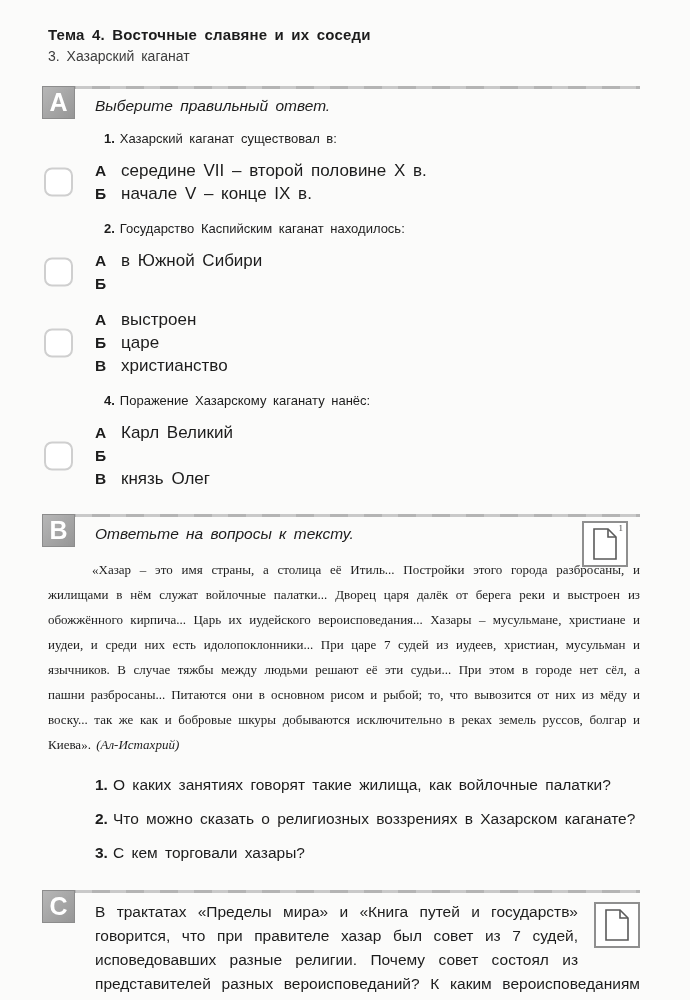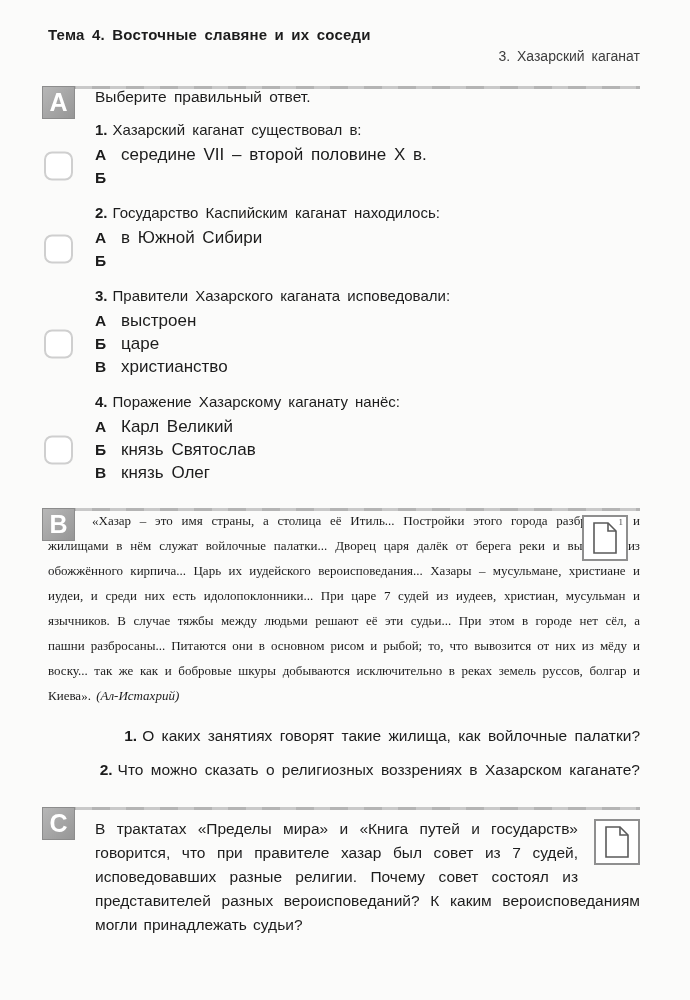--- a/index.html
+++ b/index.html
@@ -13,42 +13,42 @@
   .page {
     position:relative;
     width:670px; height:1000px;
     padding:26px 30px 0 42px;
     box-sizing:border-box;
     overflow:hidden;
   }
 
   
   .theme-title { font-weight:bold; font-size:15px; margin:0 0 0 6px; word-spacing:3px; letter-spacing:.2px; }
-  .subtopic   { font-size:14px; margin:5px 0 0 6px; color:#3d3d3d; word-spacing:3px;text-align:right; }
+  .subtopic   { font-size:14px; margin:5px 0 0 6px; color:#3d3d3d; word-spacing:3px; }
 
   
   .sec { position:relative; padding-left:53px; }
   .sec-rule {
     position:absolute; top:0; left:0; right:0; height:3px;
     background:repeating-linear-gradient(90deg,#c9c9c9 0 16px,#b4b4b4 16px 34px);
   }
   .badge {
     position:absolute; left:0; top:0;
     width:33px; height:33px; box-sizing:border-box;
     background:linear-gradient(135deg,#b7b7b7,#969696);
     border:1px solid #8c8c8c;
     color:#ffffff; font-weight:bold; font-size:25px;
     display:flex; align-items:center; justify-content:center;
   }
-  .instruction { margin:0; padding-top:2px; font-size:15.5px; word-spacing:3px; }
+  .instruction { margin:0; padding-top:11px; font-size:15.5px; word-spacing:3px;font-style:italic; }
 
   
   .sec-a { margin-top:22px; }
   .question { margin-top:13px; }
-  .stem { margin:0; font-size:15px; line-height:22px; word-spacing:3px; }
+  .stem { margin:9px; font-size:13px; line-height:22px; word-spacing:3px; }
   .qnum { font-weight:bold; margin-right:5px; }
   .options { position:relative; margin-top:2px; }
   .checkbox {
     position:absolute; left:-51px; top:50%; transform:translateY(-50%);
     width:29px; height:29px; box-sizing:border-box;
     border:2px solid #cfcfcf; border-radius:8px; background:#ffffff;
     cursor:pointer;
   }
   .opt { display:flex; line-height:23px; }
   .opt .letter { font-weight:bold; font-size:15.5px; flex:0 0 26px; }
@@ -70,21 +70,21 @@
   .sec-b { margin-top:24px; }
   .passage {
     margin:14px 0 0 -47px;
     font-family:"Liberation Serif", serif;
     font-size:13px; line-height:25px;
     text-align:justify; text-indent:44px;
     word-spacing:2px;
   }
   .passage-source { font-style:italic; }
   .bq { margin:12px 0 0 0; font-size:15.5px; line-height:22px; word-spacing:3px; }
-  .b-questions { margin-top:17px;text-align:right; }
+  .b-questions { margin-top:17px; }
 
   
   .sec-c { margin-top:26px; }
   .c-text {
     margin:0; padding-top:10px;
     font-size:15.5px; line-height:24px;
     text-align:justify; word-spacing:2px;
   }
   .c-sheet {
     float:right;
@@ -113,40 +113,40 @@
     <div class="question">
       <p class="stem"><span class="qnum">1.</span><span>Хазарский каганат существовал в:</span></p>
       <div class="options">
         <span class="checkbox"></span>
         <div class="opt">
             <span class="letter">А</span>
             <span class="otext">середине VII – второй половине X в.</span>
           </div>
         <div class="opt">
             <span class="letter">Б</span>
+            <span class="otext">начале V – конце IX в.</span>
           </div>
       </div>
     </div>
 
     <div class="question">
       <p class="stem"><span class="qnum">2.</span><span>Государство Каспийским каганат находилось:</span></p>
       <div class="options">
         <span class="checkbox"></span>
         <div class="opt">
             <span class="letter">А</span>
             <span class="otext">в Южной Сибири</span>
           </div>
         <div class="opt">
             <span class="letter">Б</span>
           </div>
       </div>
     </div>
 
     <div class="question">
-      <p class="stem"><span class="qnum">3.</span><span>Правители Хазарского каганата исповедовали:</span></p>
       <div class="options">
         <span class="checkbox"></span>
         <div class="opt">
             <span class="letter">А</span>
             <span class="otext">выстроен</span>
           </div>
         <div class="opt">
             <span class="letter">Б</span>
             <span class="otext">царе</span>
           </div>
@@ -160,48 +160,49 @@
     <div class="question">
       <p class="stem"><span class="qnum">4.</span><span>Поражение Хазарскому каганату нанёс:</span></p>
       <div class="options">
         <span class="checkbox"></span>
         <div class="opt">
             <span class="letter">А</span>
             <span class="otext">Карл Великий</span>
           </div>
         <div class="opt">
             <span class="letter">Б</span>
-            <span class="otext">князь Святослав</span>
           </div>
         <div class="opt">
             <span class="letter">В</span>
             <span class="otext">князь Олег</span>
           </div>
       </div>
     </div>
   </section>
 
   <section class="sec sec-b">
     <div class="sec-rule"></div>
     <div class="badge">В</div>
 
+    <p class="instruction">Ответьте на вопросы к тексту.</p>
 
     <div class="sheet-box">
       <svg width="26" height="32" viewBox="0 0 26 32">
         <path d="M2 1 L16 1 L24 9 L24 31 L2 31 Z" fill="#ffffff" stroke="#5a5a5a" stroke-width="1.6"></path>
         <path d="M16 1 L16 9 L24 9" fill="none" stroke="#5a5a5a" stroke-width="1.6"></path>
       </svg>
       <sup>1</sup>
     </div>
 
     <p class="passage"><span>«Хазар – это имя страны, а столица её Итиль... Постройки этого города разбросаны, и жилищами в нём служат войлочные палатки... Дворец царя далёк от берега реки и выстроен из обожжённого кирпича... Царь их иудейского вероисповедания... Хазары – мусульмане, христиане и иудеи, и среди них есть идолопоклонники... При царе 7 судей из иудеев, христиан, мусульман и язычников. В случае тяжбы между людьми решают её эти судьи... При этом в городе нет сёл, а пашни разбросаны... Питаются они в основном рисом и рыбой; то, что вывозится от них из мёду и воску... так же как и бобровые шкуры добываются исключительно в реках земель руссов, болгар и Киева».</span> <span class="passage-source">(Ал-Истахрий)</span></p>
 
     <div class="b-questions">
       <p class="bq"><span class="qnum">1.</span><span>О каких занятиях говорят такие жилища, как войлочные палатки?</span></p>
       <p class="bq"><span class="qnum">2.</span><span>Что можно сказать о религиозных воззрениях в Хазарском каганате?</span></p>
+      <p class="bq"><span class="qnum">3.</span><span>С кем торговали хазары?</span></p>
     </div>
   </section>
 
   <section class="sec sec-c">
     <div class="sec-rule"></div>
     <div class="badge">С</div>
 
     <p class="c-text">
       <span class="c-sheet">
         <svg width="26" height="32" viewBox="0 0 26 32">

